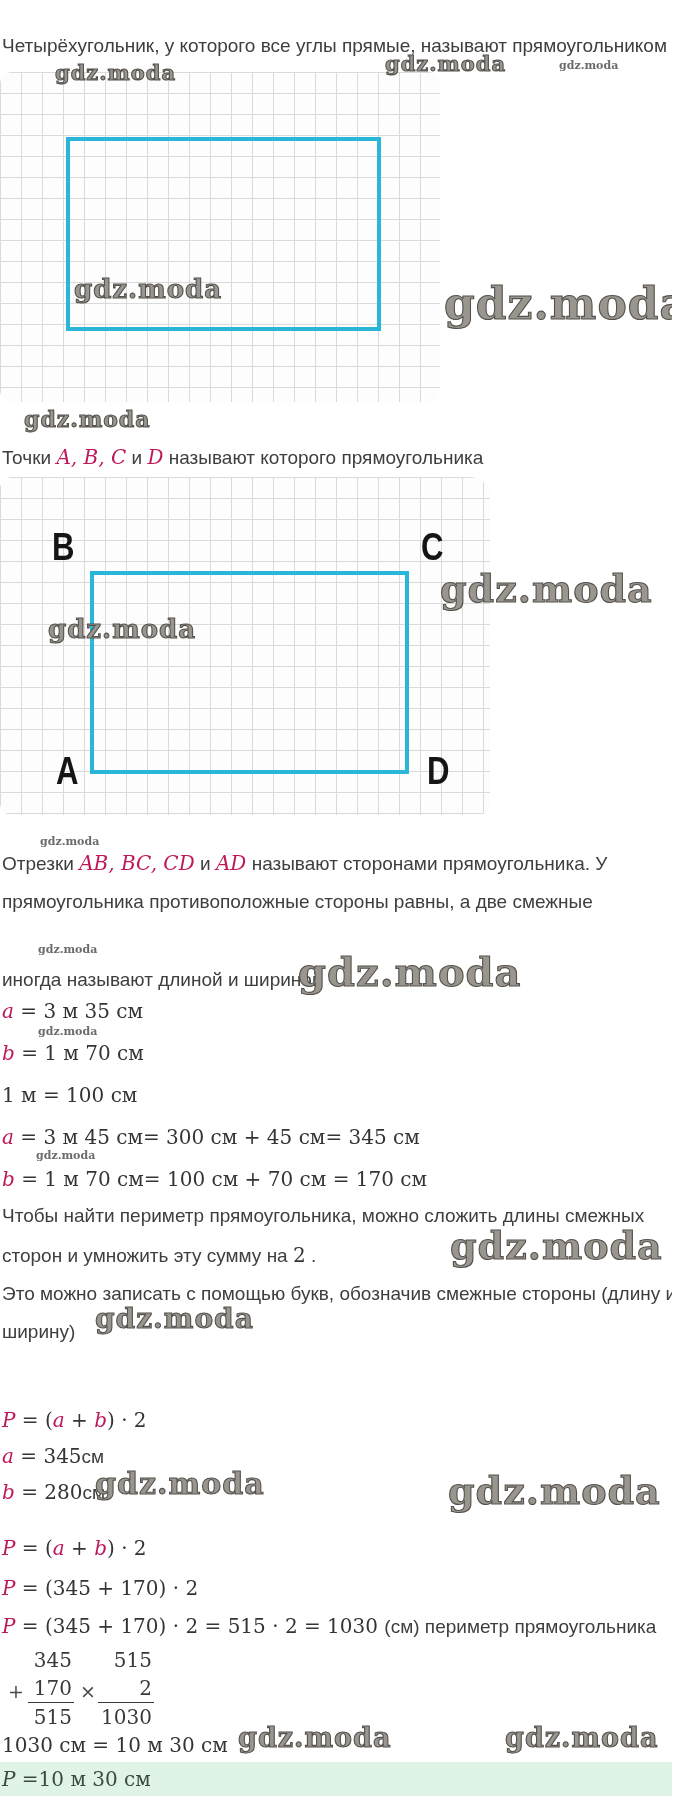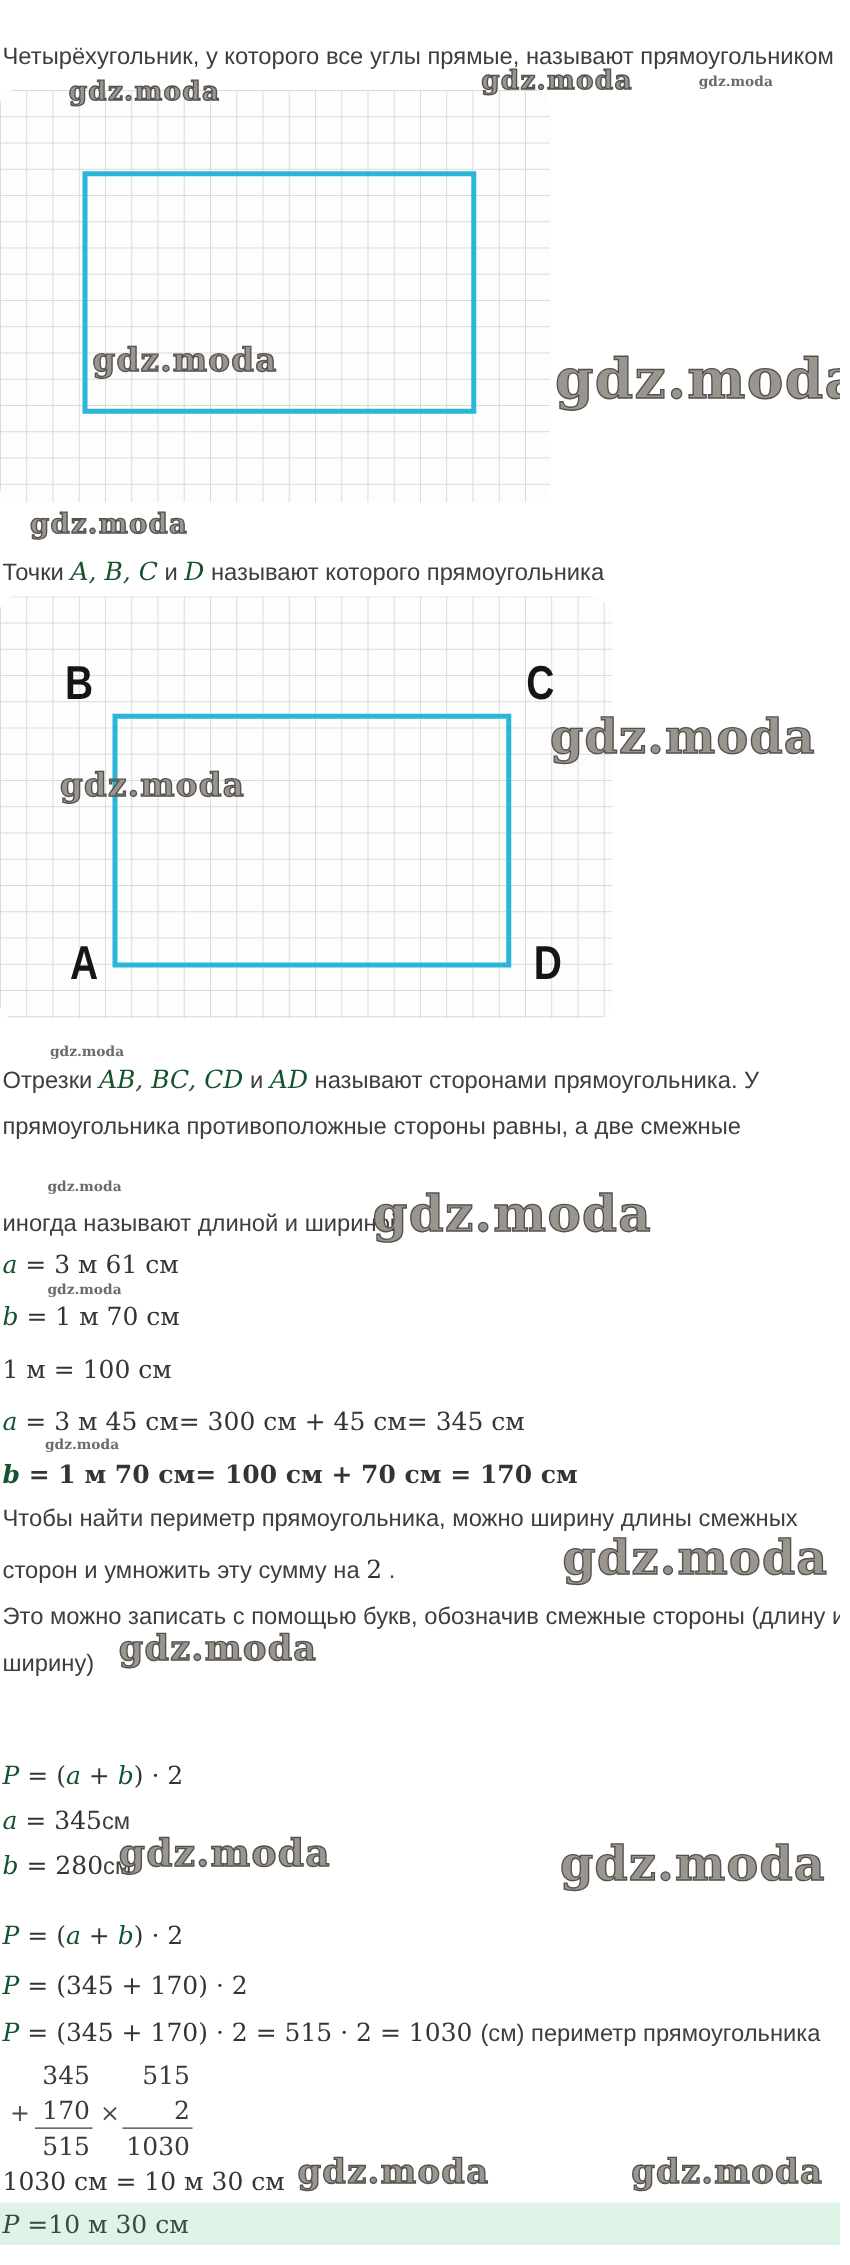--- a/index.html
+++ b/index.html
@@ -8,21 +8,21 @@
   .grid{position:absolute;background-color:#fdfdfd;
         background-image:linear-gradient(to right,#dadada 1px,transparent 1px),
                          linear-gradient(to bottom,#dadada 1px,transparent 1px);
         background-size:21px 21px;}
   #grid1{border-radius:12px;}
   #grid2{border-radius:12px 20px 12px 12px;}
   .cyan-rect{position:absolute;border:4px solid #29b6d9;box-sizing:border-box;background:transparent;}
   .line{position:absolute;left:2px;white-space:nowrap;font-size:19px;color:#3e3e3e;line-height:1.25;}
   .line .s{font-family:"Liberation Sans",sans-serif;}
   .line .m{font-family:"DejaVu Serif",serif;font-size:20px;color:#343434;}
-  .line .i{font-family:"DejaVu Serif",serif;font-style:italic;font-size:20px;color:#14532d;}
+  .line .i{font-family:"DejaVu Serif",serif;font-style:italic;font-size:20px;color:#be185d;}
   .wm{position:absolute;font-family:"DejaVu Serif",serif;font-weight:700;white-space:nowrap;
       color:#9a968f;-webkit-text-stroke:1.1px #55524d;letter-spacing:1px;line-height:1;}
   .wm.t{color:#6b6b6b;-webkit-text-stroke:0;letter-spacing:0;font-weight:700;}
   .corner-label{position:absolute;font-family:"Liberation Sans",sans-serif;font-weight:700;
       font-size:38px;color:#151515;line-height:1;transform:scaleX(.82);transform-origin:left top;}
   .arith-sign{position:absolute;font-family:"DejaVu Serif",serif;font-size:19px;color:#4a4a4a;}
   .num-col{position:absolute;font-family:"DejaVu Serif",serif;font-size:20px;color:#3a3a3a;
       text-align:right;line-height:28px;}
   .num-col .ub{border-bottom:1.5px solid #3a3a3a;}
   .num-col .ot{border-top:1.5px solid #3a3a3a;}
@@ -65,26 +65,26 @@
 
   <div id="hl-band" style="top:1738px;height:34px"></div>
   <div id="hl-text" style="top:1743px">
     <span class="i">P</span><span class="m"> =10 м 30 см</span>
   </div>
 
 <div class="line" style="top: 421px;"><span class="s">Точки </span><span class="i">A, B, C</span><span class="s"> и </span><span class="i">D</span><span class="s"> называют которого прямоугольника</span></div>
     <div class="line" style="top: 827px;"><span class="s">Отрезки </span><span class="i">AB, BC, CD</span><span class="s"> и </span><span class="i">AD</span><span class="s"> называют сторонами прямоугольника. У</span></div>
     <div class="line" style="top: 866px;"><span class="s">прямоугольника противоположные стороны равны, а две смежные</span></div>
     <div class="line" style="top: 944px;"><span class="s">иногда называют длиной и шириной</span></div>
-    <div class="line" style="top: 975px;"><span class="i">a</span><span class="m"> = 3 м 61 см</span></div>
+    <div class="line" style="top: 975px;"><span class="i">a</span><span class="m"> = 3 м 35 см</span></div>
     <div class="line" style="top: 1017px;"><span class="i">b</span><span class="m"> = 1 м 70 см</span></div>
     <div class="line" style="top: 1059px;"><span class="m">1 м = 100 см</span></div>
     <div class="line" style="top: 1101px;"><span class="i">a</span><span class="m"> = 3 м 45 см= 300 см + 45 см= 345 см</span></div>
-    <div class="line" style="top: 1143px; font-weight: bold;"><span class="i">b</span><span class="m"> = 1 м 70 см= 100 см + 70 см = 170 см</span></div>
-    <div class="line" style="top: 1180px;"><span class="s">Чтобы найти периметр прямоугольника, можно ширину длины смежных</span></div>
+    <div class="line" style="top: 1143px;"><span class="i">b</span><span class="m"> = 1 м 70 см= 100 см + 70 см = 170 см</span></div>
+    <div class="line" style="top: 1180px;"><span class="s">Чтобы найти периметр прямоугольника, можно сложить длины смежных</span></div>
     <div class="line" style="top: 1219px;"><span class="s">сторон и умножить эту сумму на </span><span class="m">2</span><span class="s"> .</span></div>
     <div class="line" style="top: 1258px;"><span class="s">Это можно записать с помощью букв, обозначив смежные стороны (длину и</span></div>
     <div class="line" style="top: 1296px;"><span class="s">ширину)</span></div>
     <div class="line" style="top: 1384px;"><span class="i">P</span><span class="m"> = (</span><span class="i">a</span><span class="m"> + </span><span class="i">b</span><span class="m">) · 2</span></div>
     <div class="line" style="top: 1420px;"><span class="i">a</span><span class="m"> = 345</span><span class="s">см</span></div>
     <div class="line" style="top: 1456px;"><span class="i">b</span><span class="m"> = 280</span><span class="s">см</span></div>
     <div class="line" style="top: 1512px;"><span class="i">P</span><span class="m"> = (</span><span class="i">a</span><span class="m"> + </span><span class="i">b</span><span class="m">) · 2</span></div>
     <div class="line" style="top: 1552px;"><span class="i">P</span><span class="m"> = (345 + 170) · 2</span></div>
     <div class="line" style="top: 1590px;"><span class="i">P</span><span class="m"> = (345 + 170) · 2 = 515 · 2 = 1030 </span><span class="s">(см) периметр прямоугольника</span></div>
     <div class="line" style="top: 1709px;"><span class="m">1030 см = 10 м 30 см</span></div>

